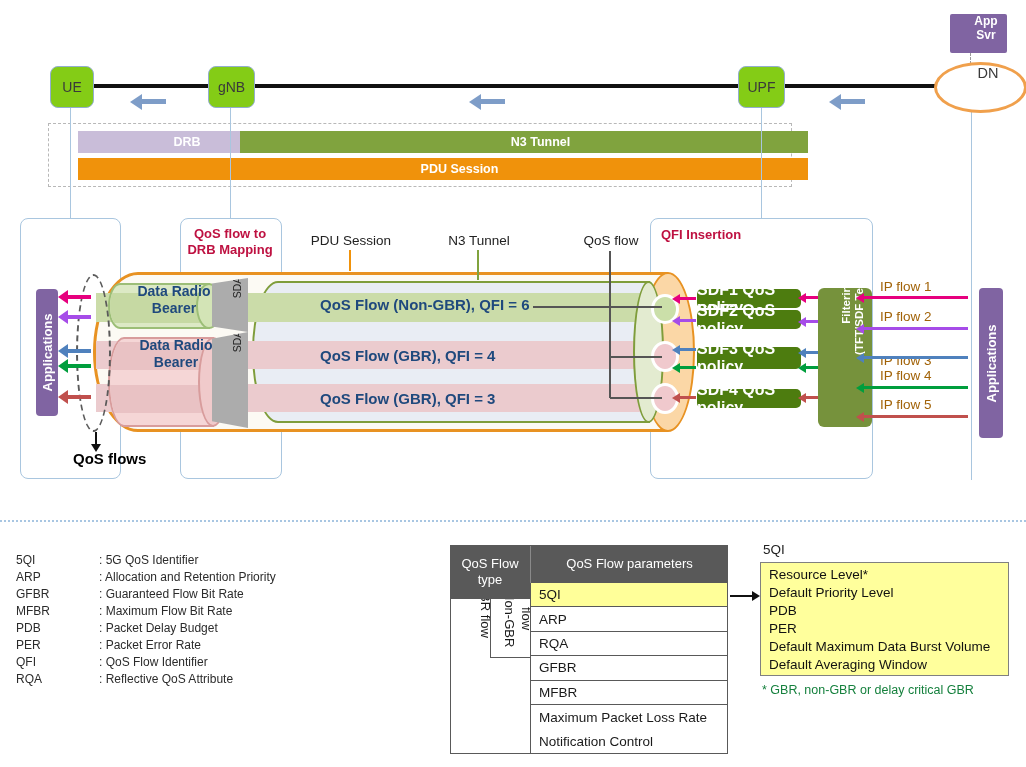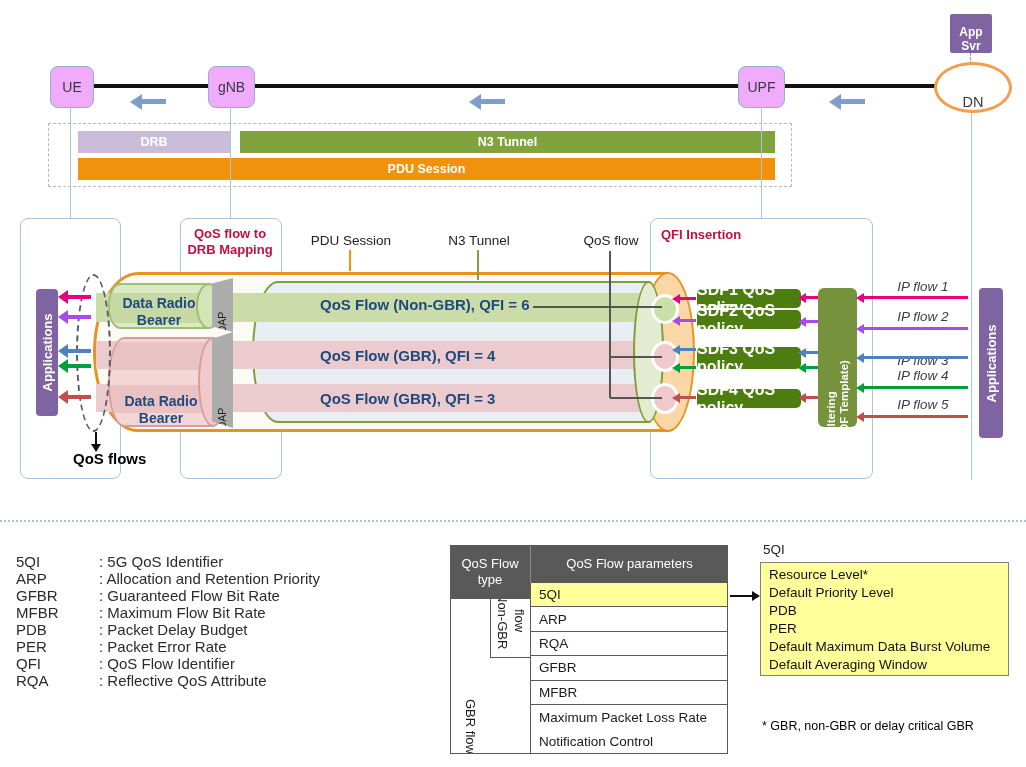--- a/index.html
+++ b/index.html
@@ -1,26 +1,26 @@
 <!DOCTYPE html>
 <html><head>
 <meta charset="utf-8">
 <style>
   html,body{margin:0;padding:0;background:#fff;}
   #canvas{position:relative;width:1026px;height:767px;background:#fff;
           font-family:"Liberation Sans",sans-serif;overflow:hidden;}
   .abs{position:absolute;}
-  .flexc{display:flex;align-items:flex-end;justify-content:center;}
-  
-  .node{position:absolute;background:#f0abfc;border:1.6px solid #93AECE;border-radius:8px;
+  .flexc{display:flex;align-items:flex-start;justify-content:center;padding-left:15px;}
+  
+  .node{position:absolute;background:#84cc16;border:1.6px solid #93AECE;border-radius:8px;
         display:flex;align-items:center;justify-content:center;font-size:14px;color:#3A3A3A;z-index:6;}
   .lane{position:absolute;border:1.6px solid #A9C6DF;border-radius:8px;background:transparent;z-index:0;}
   .vline{position:absolute;width:0;border-left:1.6px solid #A9C6DF;z-index:3;}
   .bar{position:absolute;display:flex;align-items:center;justify-content:center;color:#fff;
-       font-weight:bold;font-size:12.5px;z-index:2;}
+       font-weight:bold;font-size:12.5px;z-index:2;padding-left:33px;}
   .lanetitle{position:absolute;color:#BE1141;font-weight:bold;font-size:13px;text-align:center;line-height:16px;z-index:7;}
   
   .a-l{position:absolute;height:3px;background:currentColor;z-index:10;}
   .a-l::before{content:'';position:absolute;left:-8px;top:50%;transform:translateY(-50%);
     border-top:5.5px solid transparent;border-bottom:5.5px solid transparent;border-right:8px solid currentColor;}
   .a-l.big{height:5px;}
   .a-l.big::before{border-top-width:8px;border-bottom-width:8px;border-right-width:12px;left:-12px;}
   .a-l.fat{height:4px;}
   .a-l.fat::before{border-top-width:7px;border-bottom-width:7px;border-right-width:10px;left:-10px;}
   .a-r{position:absolute;height:2px;background:#111;z-index:10;}
@@ -32,25 +32,25 @@
   
   .band{position:absolute;z-index:3;}
   .bandtext{position:absolute;z-index:4;color:#1F497D;font-weight:bold;font-size:15px;
             display:flex;align-items:center;}
   .drbtext{color:#1F497D;font-weight:bold;font-size:14px;text-align:center;line-height:17px;z-index:5;}
   .rot{transform:rotate(-90deg);white-space:nowrap;}
   .appbar{position:absolute;background:#8064A2;border-radius:4px;z-index:9;
           display:flex;align-items:center;justify-content:center;color:#fff;font-weight:bold;font-size:13px;}
   .sdf{position:absolute;background:#4d7c0f;border-radius:5px;color:#fff;font-weight:bold;font-size:16px;
        display:flex;align-items:center;justify-content:center;z-index:9;}
-  .iplabel{position:absolute;font-size:13.5px;color:#404040;text-align:center;z-index:9;font-style:italic;}
+  .iplabel{position:absolute;font-size:13.5px;color:#a16207;text-align:left;z-index:9;}
   .gline{position:absolute;background:#555;z-index:8;}
   
   .legend-term{display:inline-block;width:83px;}
-  .legrow{height:17px;font-size:15px;color:#2B2B2B;white-space:nowrap;}
+  .legrow{height:17px;font-size:12px;color:#2B2B2B;white-space:nowrap;}
   .th{position:absolute;background:#595959;color:#fff;font-size:13px;display:flex;align-items:center;
       justify-content:center;text-align:center;line-height:16px;z-index:2;}
   .trow{height:24.43px;box-sizing:border-box;border-bottom:1.3px solid #595959;display:flex;align-items:center;
         padding-left:8px;font-size:13.5px;color:#1A1A1A;background:#fff;}
   .vtext{writing-mode:vertical-lr;font-size:13px;color:#1A1A1A;text-align:center;line-height:17px;}
 </style>
 </head>
 <body>
 
 <div id="canvas">
@@ -274,15 +274,15 @@
   <div class="abs" style="left:763px;top:542px;font-size:13.5px;color:#222;">5QI</div>
   <div class="abs" style="left:760px;top:562px;width:249px;height:114px;background:#FFFF9C;border:1.3px solid #808080;box-sizing:border-box;
               padding:3px 0 0 8px;font-size:13.5px;line-height:18px;color:#111;">
     <div>Resource Level*</div>
     <div>Default Priority Level</div>
     <div>PDB</div>
     <div>PER</div>
     <div>Default Maximum Data Burst Volume</div>
     <div>Default Averaging Window</div>
   </div>
-  <div class="abs" style="left:762px;top:683px;font-size:12.5px;color:#000000;margin-top:36px;">* GBR, non-GBR or delay critical GBR</div>
+  <div class="abs" style="left:762px;top:683px;font-size:12.5px;color:#15803d;">* GBR, non-GBR or delay critical GBR</div>
 
 </div>
 
 </body></html>

